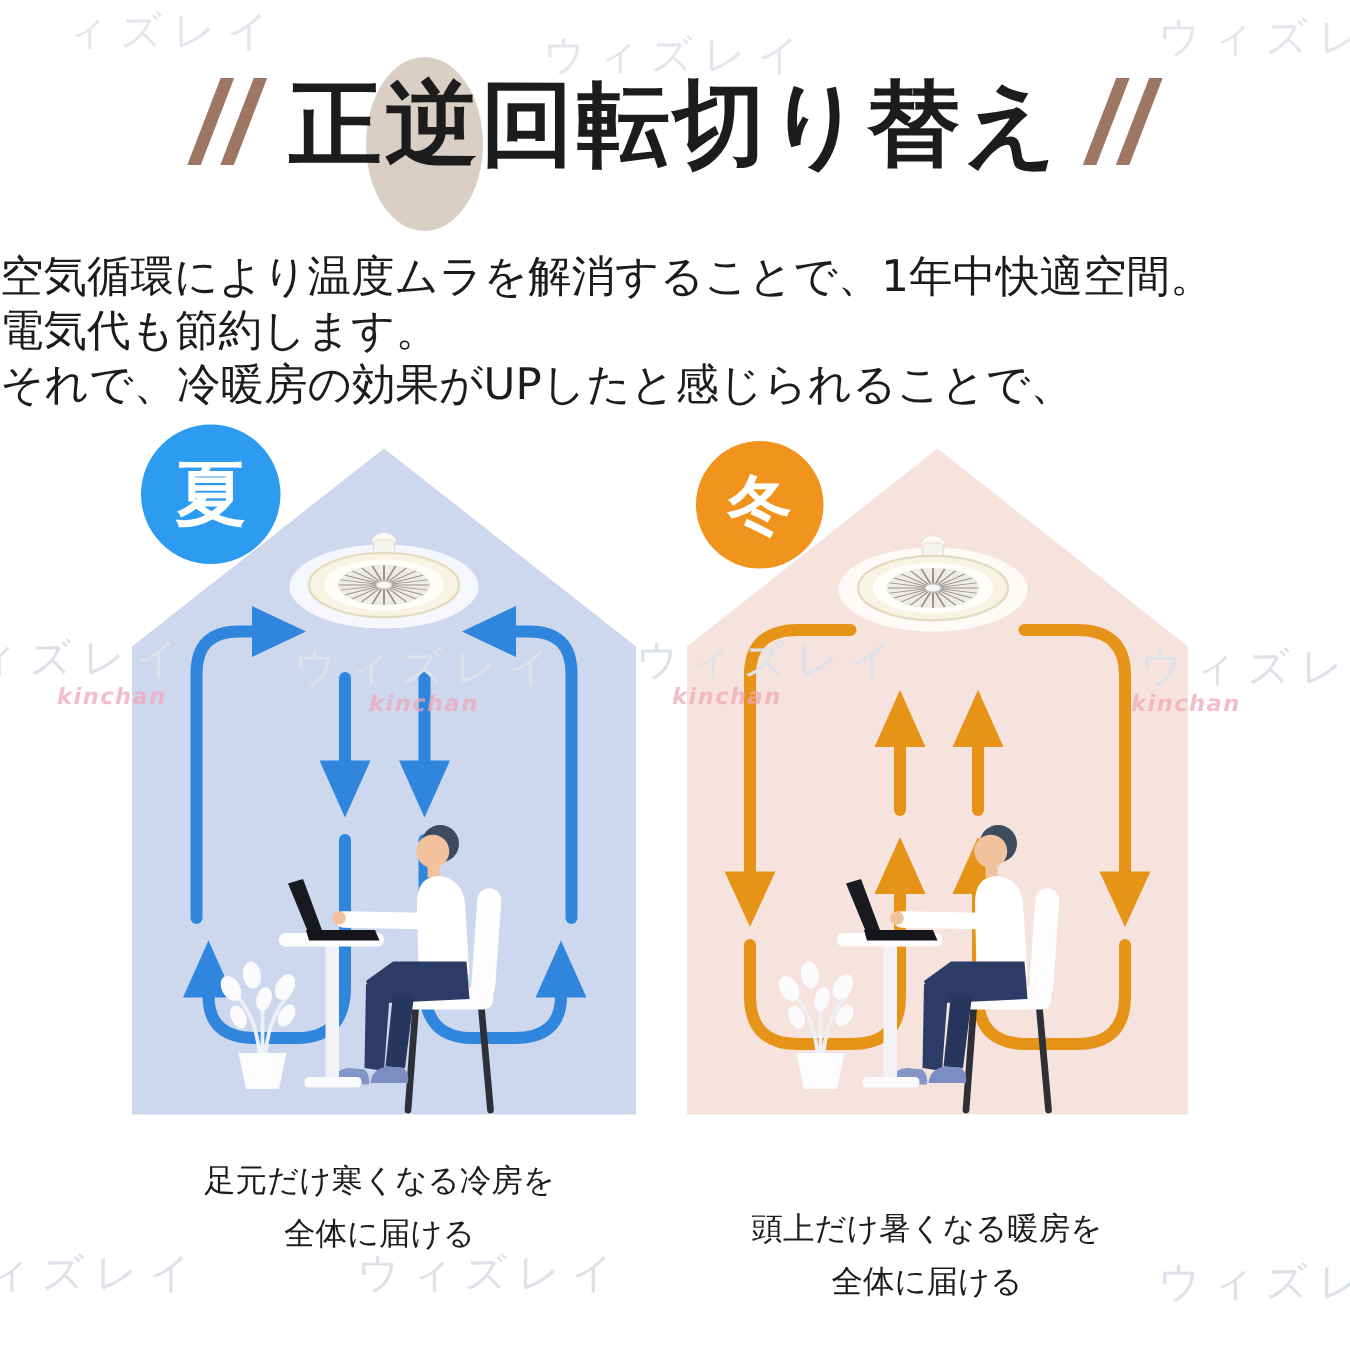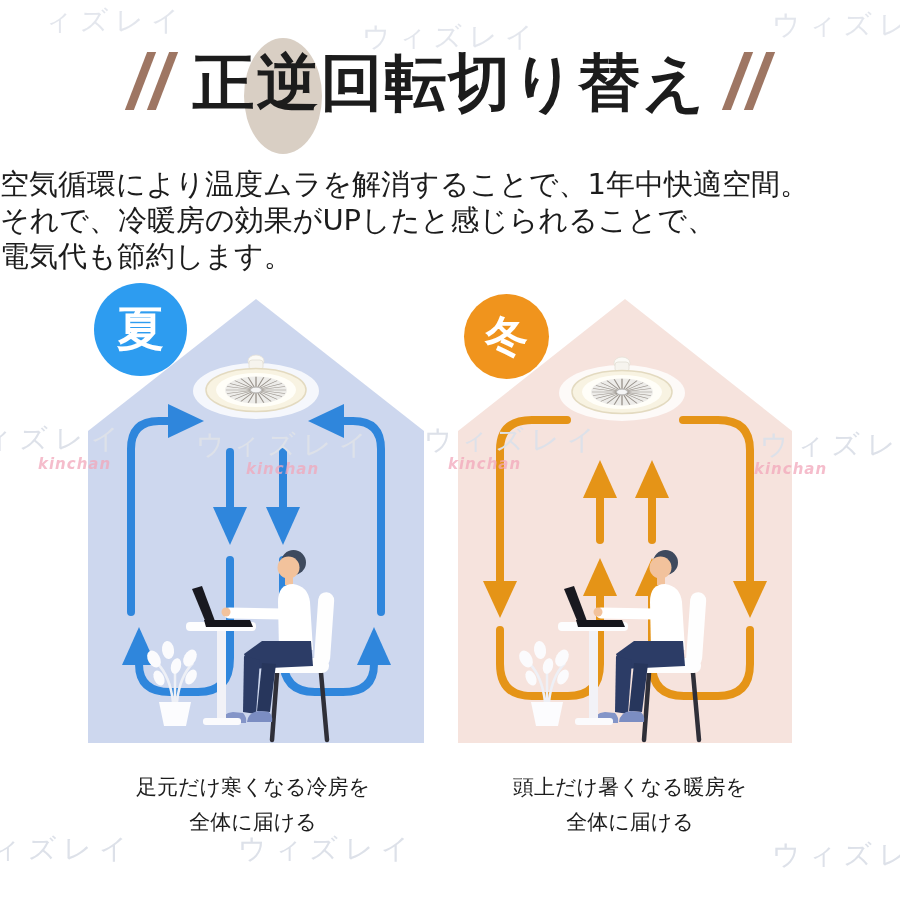--- a/index.html
+++ b/index.html
@@ -46,21 +46,21 @@
     display:flex;align-items:center;justify-content:center;
   }
   .badge-summer{left:94px;top:283px;width:93px;height:93px;background:var(--summer-badge,#2d9cf0);font-size:47px;}
   .badge-winter{left:464px;top:294px;width:85px;height:85px;background:var(--winter-badge,#f0941d);font-size:43px;}
   
   .caption{
     position:absolute;top:770px;width:460px;z-index:3;text-align:center;
     font-size:21px;line-height:35px;color:var(--ink,#1c1c1c);
   }
   .caption-summer{left:23px;}
-  .caption-winter{left:400px;}
+  .caption-winter{left:388px;margin-top:32px;}
   
   .diagram{position:absolute;left:0;top:0;z-index:1;}
   .summer-line{stroke:var(--summer-arrow,#2f86dc);stroke-width:8;fill:none;stroke-linecap:round;}
   .summer-head{fill:var(--summer-arrow,#2f86dc);}
   .winter-line{stroke:var(--winter-arrow,#e59417);stroke-width:8;fill:none;stroke-linecap:round;}
   .winter-head{fill:var(--winter-arrow,#e59417);}
   .house-summer{fill:var(--summer-house,#cdd7ee);}
   .house-winter{fill:var(--winter-house,#f6e3dd);}
 </style>
 </head>
@@ -92,22 +92,22 @@
   </div>
   <h1 class="title-text">正逆回転切り替え</h1>
   <div class="slashes">
     <div class="slash"></div>
     <div class="slash"></div>
   </div>
 </div>
 
 <div class="desc">
   <div>空気循環により温度ムラを解消することで、1年中快適空間。</div>
+  <div>電気代も節約します。</div>
   <div>それで、冷暖房の効果がUPしたと感じられることで、</div>
-  <div>電気代も節約します。</div>
 </div>
 
 <svg class="diagram" width="900" height="900" viewBox="0 0 900 900">
   <defs>
 
     <g id="fan">
       <ellipse cx="256" cy="391" rx="63" ry="28" fill="#ffffff" opacity="0.8"></ellipse>
       <ellipse cx="256" cy="361" rx="8" ry="6" fill="#fbfaf6" stroke="#e5e1d7" stroke-width="0.8"></ellipse>
       <rect x="249" y="360" width="14" height="10" rx="3" fill="#f6f4ee" stroke="#e2ded4" stroke-width="0.8"></rect>
       <ellipse cx="256" cy="390" rx="50" ry="21.5" fill="#f8f3e2" stroke="#e3dac0" stroke-width="1.5"></ellipse>

